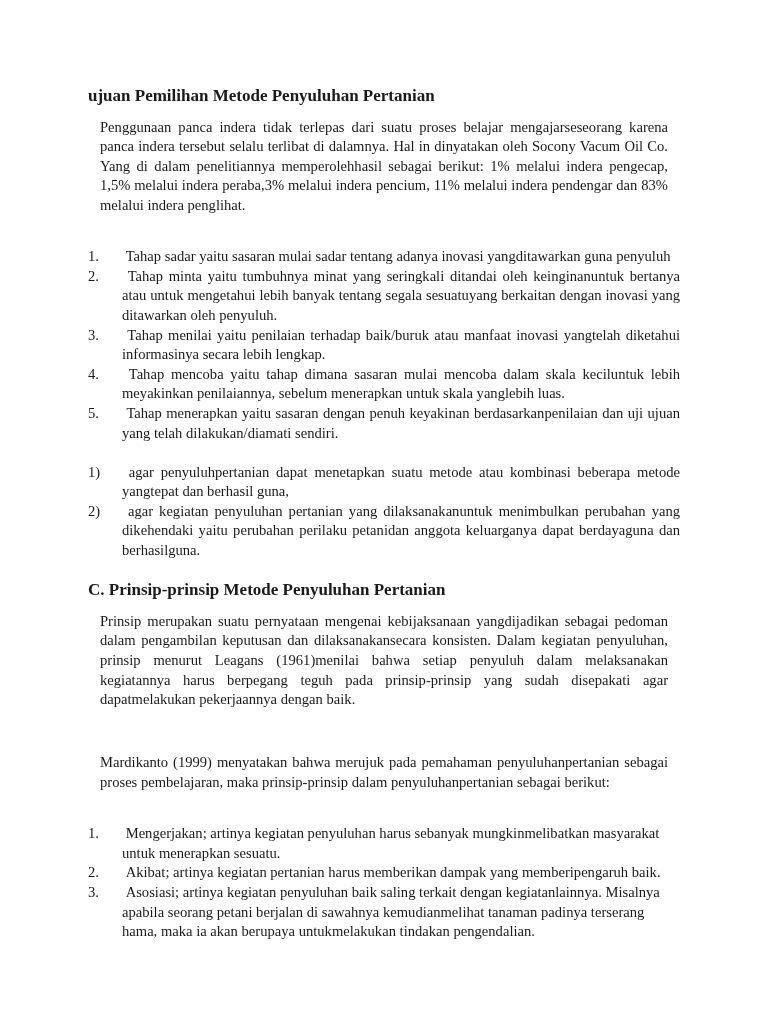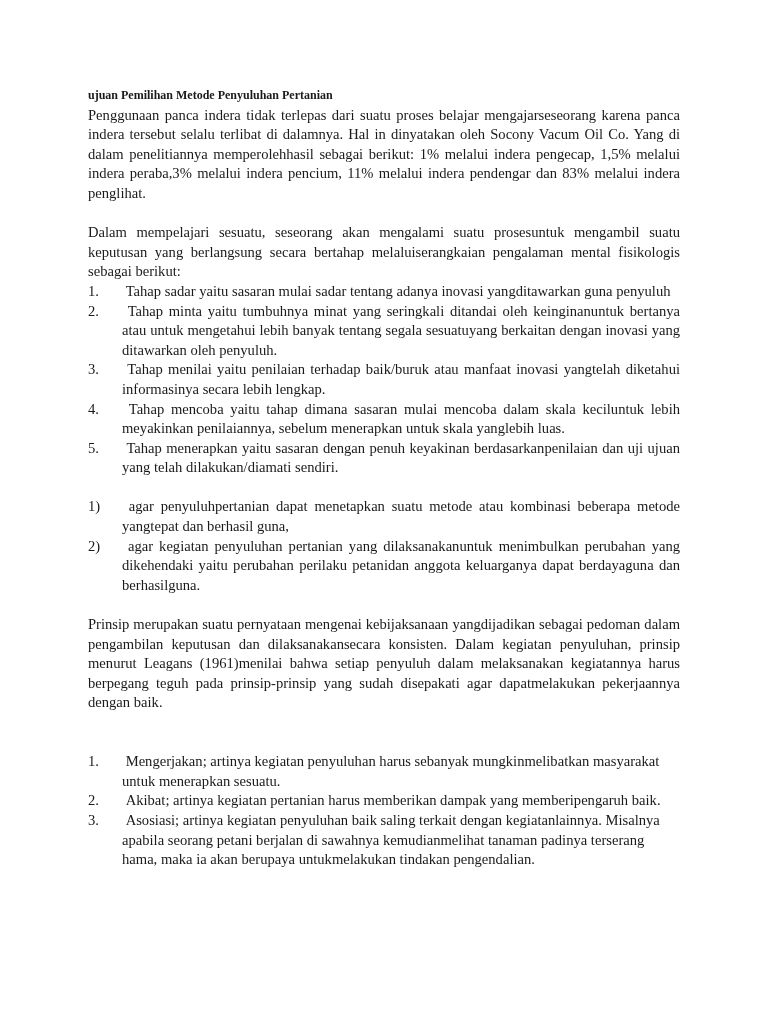--- a/index.html
+++ b/index.html
@@ -23,26 +23,26 @@
   .content {
     position: absolute;
     left: 88px;
     top: 86px;
     width: 592px;
     font-size: 14.6px;
     line-height: 19.6px;
   }
   .heading {
     font-weight: bold;
-    font-size: 12px;
+    font-size: 17px;
     line-height: 19.6px;
     margin: 0 0 0 0;
   }
   p.body-text {
-    margin: 0;
+    margin: 12px;
     text-align: justify;
     text-justify: inter-word;
     font-family: Liberation Serif, serif;
   }
   p.body-text.indent-first {
     text-indent: 22px;
   }
   .spacer-para {
     height: 19.6px;
   }
@@ -79,21 +79,20 @@
 
 <div class="page">
   <div class="content">
 
     <div class="heading">ujuan Pemilihan Metode Penyuluhan Pertanian</div>
 
     <p class="body-text">Penggunaan panca indera tidak terlepas dari suatu proses belajar mengajarseseorang karena panca indera tersebut selalu terlibat di dalamnya. Hal in dinyatakan oleh Socony Vacum Oil Co. Yang di dalam penelitiannya memperolehhasil sebagai berikut: 1% melalui indera pengecap, 1,5% melalui indera peraba,3% melalui indera pencium, 11% melalui indera pendengar dan 83% melalui indera penglihat.</p>
 
     <div class="spacer-para"></div>
 
-    <p class="body-text">Dalam mempelajari sesuatu, seseorang akan mengalami suatu prosesuntuk mengambil suatu keputusan yang berlangsung secara bertahap melaluiserangkaian pengalaman mental fisikologis sebagai berikut:</p>
 
     <ol class="num-list">
       <li>
         <span class="marker">1.</span>
         <span class="li-text lead-space">Tahap sadar yaitu sasaran mulai sadar tentang adanya inovasi yangditawarkan guna penyuluh</span>
       </li>
       <li>
         <span class="marker">2.</span>
         <span class="li-text lead-space">Tahap minta yaitu tumbuhnya minat yang seringkali ditandai oleh keinginanuntuk bertanya atau untuk mengetahui lebih banyak tentang segala sesuatuyang berkaitan dengan inovasi yang ditawarkan oleh penyuluh.</span>
       </li>
@@ -120,25 +119,27 @@
         <span class="li-text lead-space">agar penyuluhpertanian dapat menetapkan suatu metode atau kombinasi beberapa metode yangtepat dan berhasil guna,</span>
       </li>
       <li>
         <span class="marker">2)</span>
         <span class="li-text lead-space">agar kegiatan penyuluhan pertanian yang dilaksanakanuntuk menimbulkan perubahan yang dikehendaki yaitu perubahan perilaku petanidan anggota keluarganya dapat berdayaguna dan berhasilguna.</span>
       </li>
     </ol>
 
     <div class="spacer-para"></div>
 
+    <div class="heading">C. Prinsip-prinsip Metode Penyuluhan Pertanian</div>
 
     <p class="body-text">Prinsip merupakan suatu pernyataan mengenai kebijaksanaan yangdijadikan sebagai pedoman dalam pengambilan keputusan dan dilaksanakansecara konsisten. Dalam kegiatan penyuluhan, prinsip menurut Leagans (1961)menilai bahwa setiap penyuluh dalam melaksanakan kegiatannya harus berpegang teguh pada prinsip-prinsip yang sudah disepakati agar dapatmelakukan pekerjaannya dengan baik.</p>
 
     <div class="spacer-para"></div>
 
+    <p class="body-text">Mardikanto (1999) menyatakan bahwa merujuk pada pemahaman penyuluhanpertanian sebagai proses pembelajaran, maka prinsip-prinsip dalam penyuluhanpertanian sebagai berikut:</p>
 
     <div class="spacer-para"></div>
 
     <ol class="num-list align-left">
       <li>
         <span class="marker">1.</span>
         <span class="li-text lead-space">Mengerjakan; artinya kegiatan penyuluhan harus sebanyak mungkinmelibatkan masyarakat untuk menerapkan sesuatu.</span>
       </li>
       <li>
         <span class="marker">2.</span>

